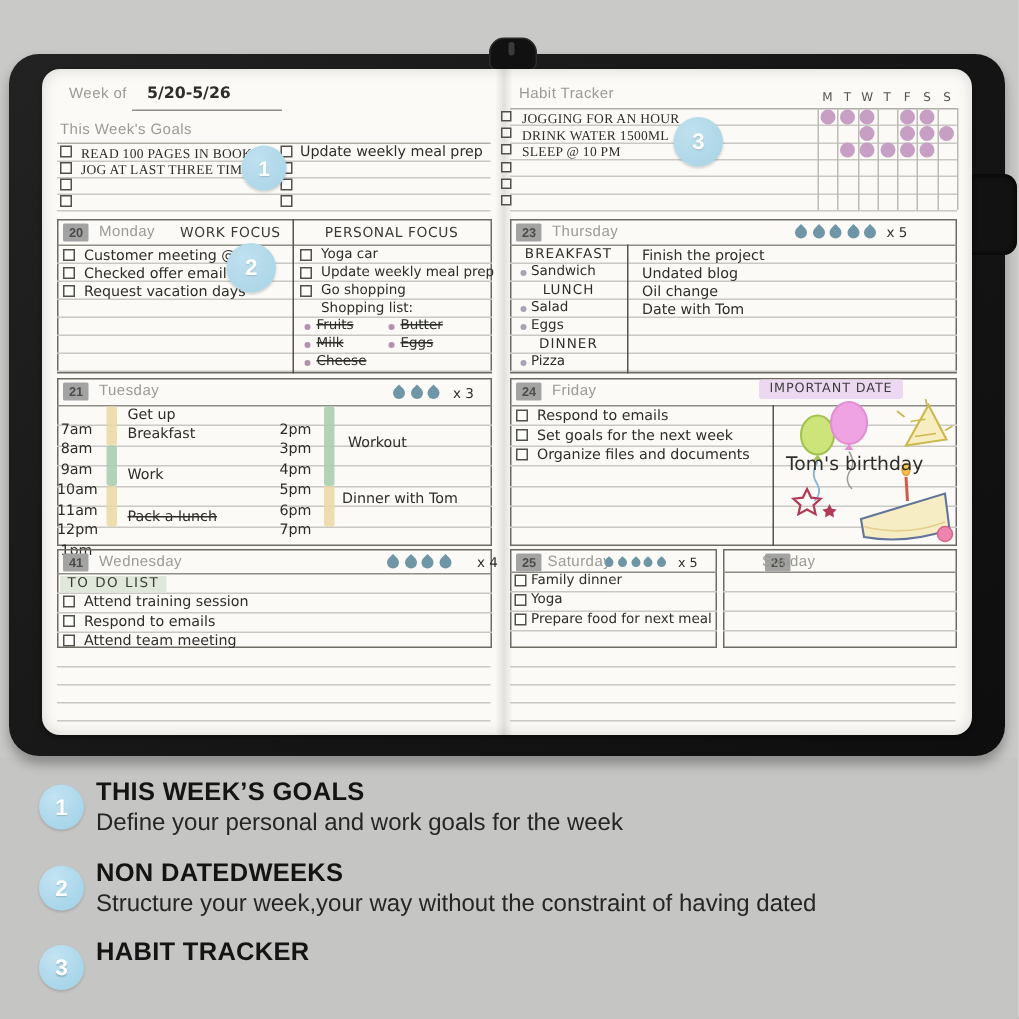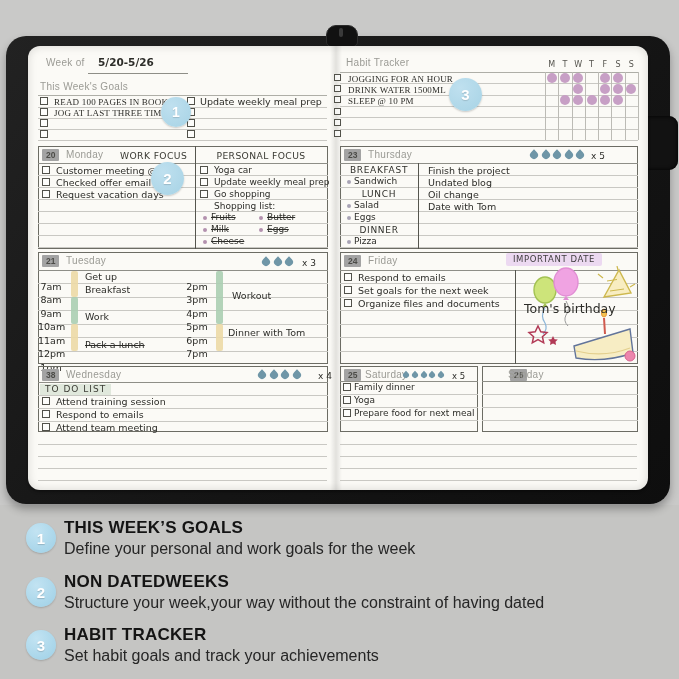--- a/index.html
+++ b/index.html
@@ -160,21 +160,21 @@
   <div class="bar" style="left:216px;top:271px;height:53px;background:var(--bar_green)"></div>
   <div class="bar" style="left:216px;top:324px;height:27px;background:var(--bar_tan)"></div>
   <div class="hand" style="left:232px;top:290px">Workout</div>
   <div class="hand" style="left:228px;top:327px">Dinner with Tom</div>
 
   <div class="daybox" style="left:38px;top:366px;width:290px;height:66px"></div>
   <div class="hline dk" style="left:38px;top:382px;width:290px"></div>
   <div class="hline" style="left:38px;top:395px;width:290px"></div>
   <div class="hline" style="left:38px;top:408px;width:290px"></div>
   <div class="hline" style="left:38px;top:421px;width:290px"></div>
-  <div class="chip" style="left:42px;top:369px">38</div>
+  <div class="chip" style="left:42px;top:369px">41</div>
   <div class="print" style="left:66px;top:369px">Wednesday</div>
   <div class="drops" style="left:258px;top:371px">
       <span class="drop"></span>
       <span class="drop"></span>
       <span class="drop"></span>
       <span class="drop"></span>
     </div>
   <div class="hand s9" style="left:318px;top:371px">x 4</div>
   <div class="todo-chip" style="left:40px;top:384px">TO DO LIST</div>
   <div class="chk" style="left:42px;top:397px"></div>
@@ -327,21 +327,20 @@
   <div class="hline" style="left:340px;top:480px;width:297px"></div>
 
   <div class="lg-circle" style="left:26px;top:523px">1</div>
   <div class="lg-title" style="left:64px;top:518px">THIS WEEK’S GOALS</div>
   <div class="lg-desc" style="left:64px;top:540px">Define your personal and work goals for the week</div>
   <div class="lg-circle" style="left:26px;top:577px">2</div>
   <div class="lg-title" style="left:64px;top:572px">NON DATEDWEEKS</div>
   <div class="lg-desc" style="left:64px;top:594px">Structure your week,your way without the constraint of having dated</div>
   <div class="lg-circle" style="left:26px;top:630px">3</div>
   <div class="lg-title" style="left:64px;top:625px">HABIT TRACKER</div>
-  <div class="lg-desc" style="left:64px;top:647px">Set habit goals and track your achievements</div>
 <div class="vline lt" style="left: 545px; top: 72px; height: 68px;"></div>
     <div class="vline lt" style="left: 558.286px; top: 72px; height: 68px;"></div>
     <div class="vline lt" style="left: 571.571px; top: 72px; height: 68px;"></div>
     <div class="vline lt" style="left: 584.857px; top: 72px; height: 68px;"></div>
     <div class="vline lt" style="left: 598.143px; top: 72px; height: 68px;"></div>
     <div class="vline lt" style="left: 611.429px; top: 72px; height: 68px;"></div>
     <div class="vline lt" style="left: 624.714px; top: 72px; height: 68px;"></div>
     <div class="vline lt" style="left: 638px; top: 72px; height: 68px;"></div>
     <div class="habit-day" style="left: 545px; top: 60px; width: 13.2857px;">M</div>
     <div class="habit-day" style="left: 558.286px; top: 60px; width: 13.2857px;">T</div>

